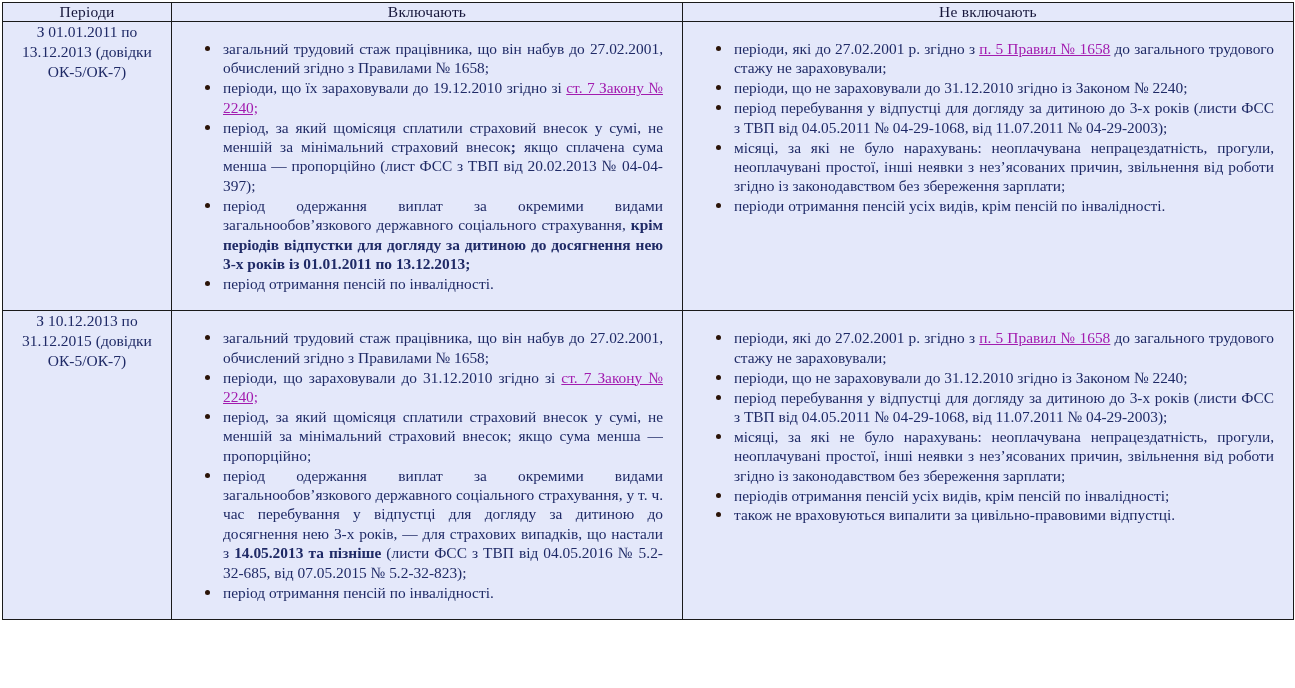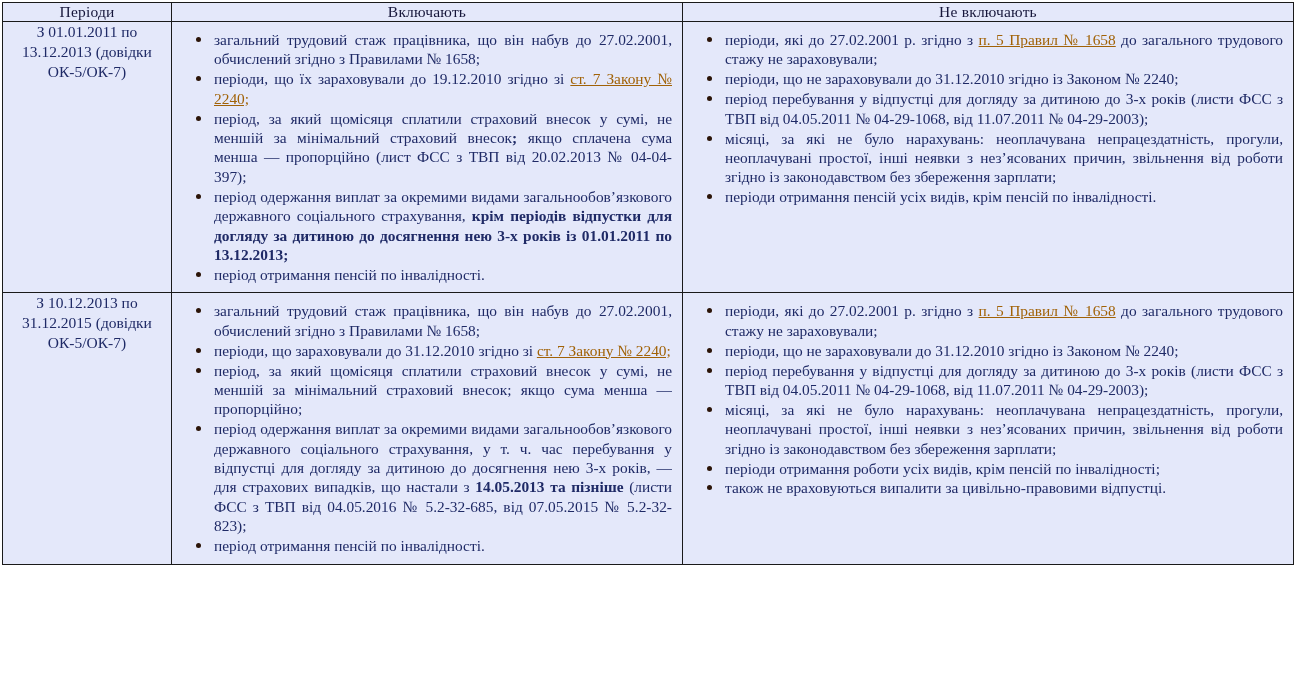--- a/index.html
+++ b/index.html
@@ -47,21 +47,21 @@
     font-size: 15.5px;
     line-height: 1.28;
     padding: 4px 6px;
     color: #1f2a66;
     font-family: Liberation Serif, serif;
   }
   td.list-cell {
     padding: 5px 8px 6px 8px;
   }
   ul.bullets {
-    margin: 8px;
+    margin: 17px;
     padding: 0 2px 0 34px;
     list-style: none;
   }
   ul.bullets > li {
     position: relative;
     text-align: justify;
     text-justify: inter-word;
     font-size: 15.4px;
     line-height: 1.26;
     margin: 0 0 0.5px 0;
@@ -72,21 +72,21 @@
     content: "";
     position: absolute;
     left: -18px;
     top: 7px;
     width: 5px;
     height: 5px;
     border-radius: 50%;
     background: #2b1408;
   }
   .lnk {
-    color: #a16207;
+    color: #a21caf;
     text-decoration: underline;
   }
   .b { font-weight: bold; }
 </style>
 </head>
 <body>
 
 <table class="periods-table">
   <colgroup>
     <col class="c-periods">
@@ -132,19 +132,19 @@
             <li><span>період одержання виплат за окремими видами загальнообов’язкового державного соціального страхування, у т. ч. час перебування у відпустці для догляду за дитиною до досягнення нею 3-х років, — для страхових випадків, що настали з </span><span class="b">14.05.2013 та пізніше</span><span> (листи ФСС з ТВП від 04.05.2016 № 5.2-32-685, від 07.05.2015 № 5.2-32-823);</span></li>
             <li><span>період отримання пенсій по інвалідності.</span></li>
           </ul>
         </td>
         <td class="list-cell">
           <ul class="bullets">
             <li><span>періоди, які до 27.02.2001 р. згідно з </span><a class="lnk" href="#">п. 5 Правил № 1658</a><span> до загального трудового стажу не зараховували;</span></li>
             <li><span>періоди, що не зараховували до 31.12.2010 згідно із Законом № 2240;</span></li>
             <li><span>період перебування у відпустці для догляду за дитиною до 3-х років (листи ФСС з ТВП від 04.05.2011 № 04-29-1068, від 11.07.2011 № 04-29-2003);</span></li>
             <li><span>місяці, за які не було нарахувань: неоплачувана непрацездатність, прогули, неоплачувані простої, інші неявки з нез’ясованих причин, звільнення від роботи згідно із законодавством без збереження зарплати;</span></li>
-            <li><span>періоди отримання роботи усіх видів, крім пенсій по інвалідності;</span></li>
+            <li><span>періодів отримання пенсій усіх видів, крім пенсій по інвалідності;</span></li>
             <li><span>також не враховуються випалити за цивільно-правовими відпустці.</span></li>
           </ul>
         </td>
       </tr>
     </tbody>
 </table>
 
 </body></html>

